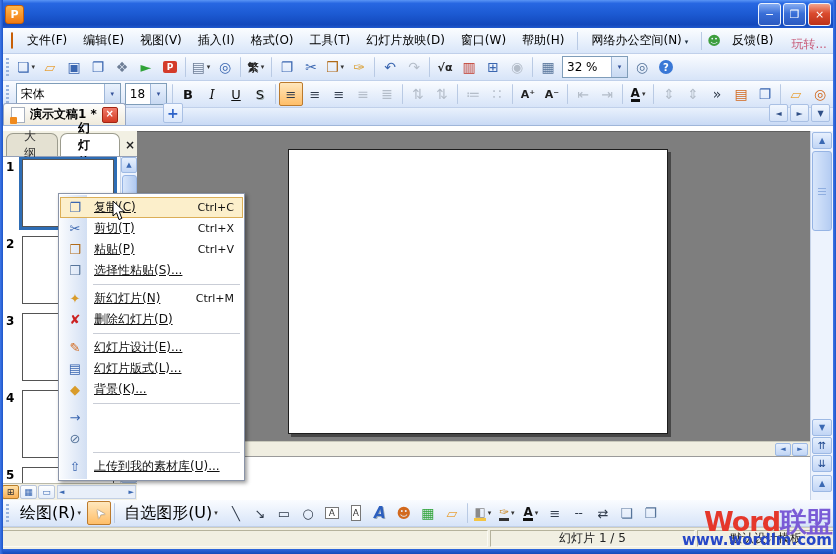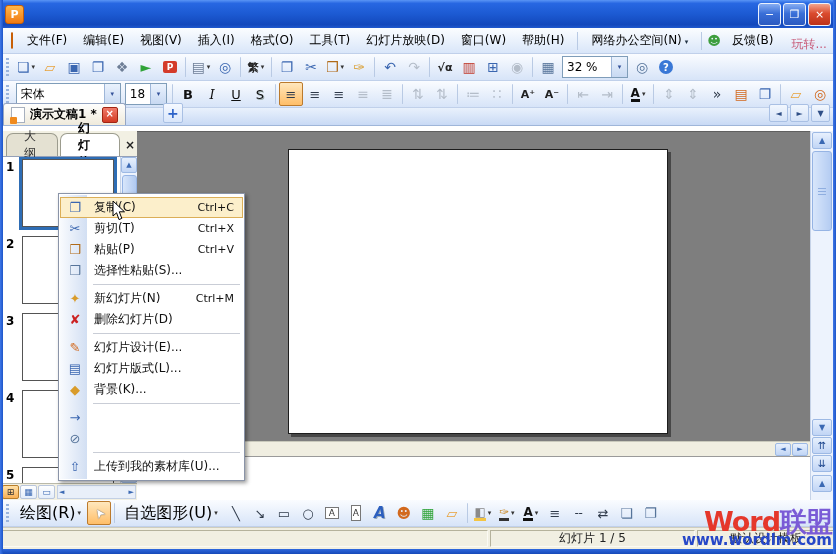--- a/index.html
+++ b/index.html
@@ -148,21 +148,21 @@
   .frame{position:absolute;top:0;width:3px;height:554px;background:linear-gradient(90deg,#3E77E8,#1D55C8);z-index:65;}
   #frame-l{left:0;} #frame-r{left:833px;}
 
   
   #cmenu{position:absolute;left:58px;top:193px;width:187px;background:#FFFFFF;border:1px solid #8A94A8;
     box-shadow:2px 2px 4px rgba(0,0,0,.4);padding:3px 1px;z-index:80;box-sizing:border-box;}
   #cmenu::before{content:"";position:absolute;left:1px;top:1px;bottom:1px;width:27px;
     background:linear-gradient(90deg,#F9FBFE,#D2DFF3);}
   .mi{position:relative;display:flex;align-items:center;height:21px;padding:0 9px 0 3px;color:#111;}
   .mi-ic{width:24px;text-align:center;margin-right:7px;font-size:13px;position:relative;}
-  .mi-label{flex:1;white-space:nowrap;}
+  .mi-label{flex:1;white-space:nowrap;text-decoration:underline;}
   .mi-sc{margin-left:14px;color:#111;font-size:11px;}
   .mi.sep{height:7px;padding:0;}
   .mi.sep::after{content:"";position:absolute;left:33px;right:3px;top:3px;border-top:1px solid #C9CDD6;}
   .mi.hot{background:#FCEFCB;box-shadow:inset 0 0 0 1px #DBAE57;}
 
   
   #cursor{position:absolute;left:112px;top:201px;z-index:90;}
   #watermark{position:absolute;right:4px;top:508px;z-index:70;text-align:right;line-height:1.05;}
   .wm-brand{font-size:27px;font-weight:bold;letter-spacing:-1px;}
   .wm-word{color:#E5372B;} .wm-lm{color:#7A5BD6;}

